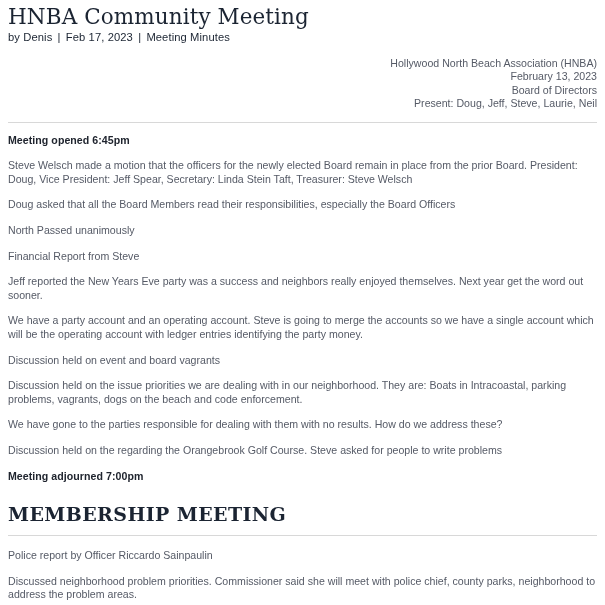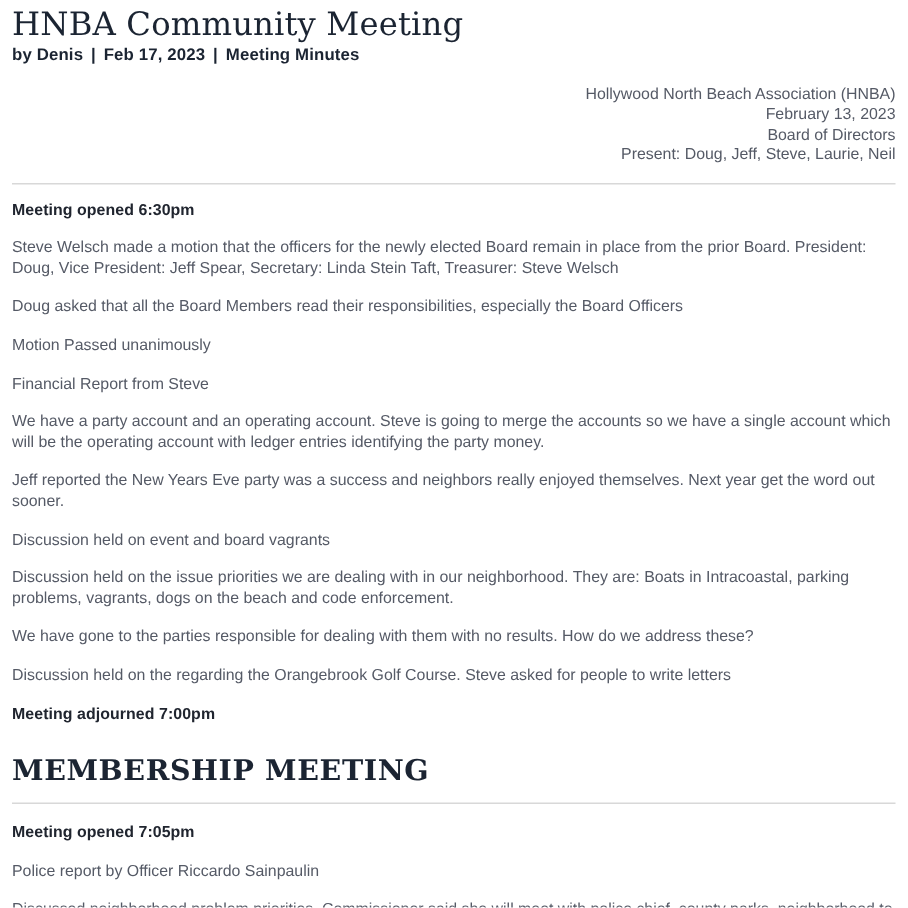--- a/index.html
+++ b/index.html
@@ -29,21 +29,21 @@
     font-weight: 400;
     font-size: 21.5px;
     line-height: 25px;
     letter-spacing: 0.1px;
     color: #1b2432;
     margin: 0 0 1px 0;
     white-space: nowrap;
   }
   .post-meta {
     font-family: "Liberation Sans", sans-serif;
-    font-weight: bold;
+    font-weight: normal;
     font-size: 11.2px;
     line-height: 15px;
     color: #1b2432;
     margin: 0 0 12px 0;
     letter-spacing: 0.1px;
   }
   .post-meta .sep {
     color: #1b2432;
     padding: 0 2px;
   }
@@ -110,34 +110,33 @@
 
   <div class="intro">
     <div>Hollywood North Beach Association (HNBA)</div>
     <div>February 13, 2023</div>
     <div>Board of Directors</div>
     <div>Present: Doug, Jeff, Steve, Laurie, Neil</div>
   </div>
 
   <hr class="rule">
 
-  <p class="para bold">Meeting opened 6:30pm</p>
+  <p class="para bold">Meeting opened 6:45pm</p>
   <p class="para">Steve Welsch made a motion that the officers for the newly elected Board remain in place from the prior Board. President: Doug, Vice President: Jeff Spear, Secretary: Linda Stein Taft, Treasurer: Steve Welsch</p>
   <p class="para">Doug asked that all the Board Members read their responsibilities, especially the Board Officers</p>
-  <p class="para">Motion Passed unanimously</p>
+  <p class="para">North Passed unanimously</p>
   <p class="para">Financial Report from Steve</p>
+  <p class="para">Jeff reported the New Years Eve party was a success and neighbors really enjoyed themselves. Next year get the word out sooner.</p>
   <p class="para">We have a party account and an operating account. Steve is going to merge the accounts so we have a single account which will be the operating account with ledger entries identifying the party money.</p>
-  <p class="para">Jeff reported the New Years Eve party was a success and neighbors really enjoyed themselves. Next year get the word out sooner.</p>
   <p class="para">Discussion held on event and board vagrants</p>
   <p class="para">Discussion held on the issue priorities we are dealing with in our neighborhood. They are: Boats in Intracoastal, parking problems, vagrants, dogs on the beach and code enforcement.</p>
   <p class="para">We have gone to the parties responsible for dealing with them with no results. How do we address these?</p>
-  <p class="para">Discussion held on the regarding the Orangebrook Golf Course. Steve asked for people to write letters</p>
+  <p class="para">Discussion held on the regarding the Orangebrook Golf Course. Steve asked for people to write problems</p>
   <p class="para bold">Meeting adjourned 7:00pm</p>
 
   <h2 class="section-heading">MEMBERSHIP MEETING</h2>
 
   <hr class="rule second">
 
-  <p class="para bold">Meeting opened 7:05pm</p>
   <p class="para">Police report by Officer Riccardo Sainpaulin</p>
   <p class="para">Discussed neighborhood problem priorities. Commissioner said she will meet with police chief, county parks, neighborhood to address the problem areas.</p>
 
 </div>
 
 </body></html>

